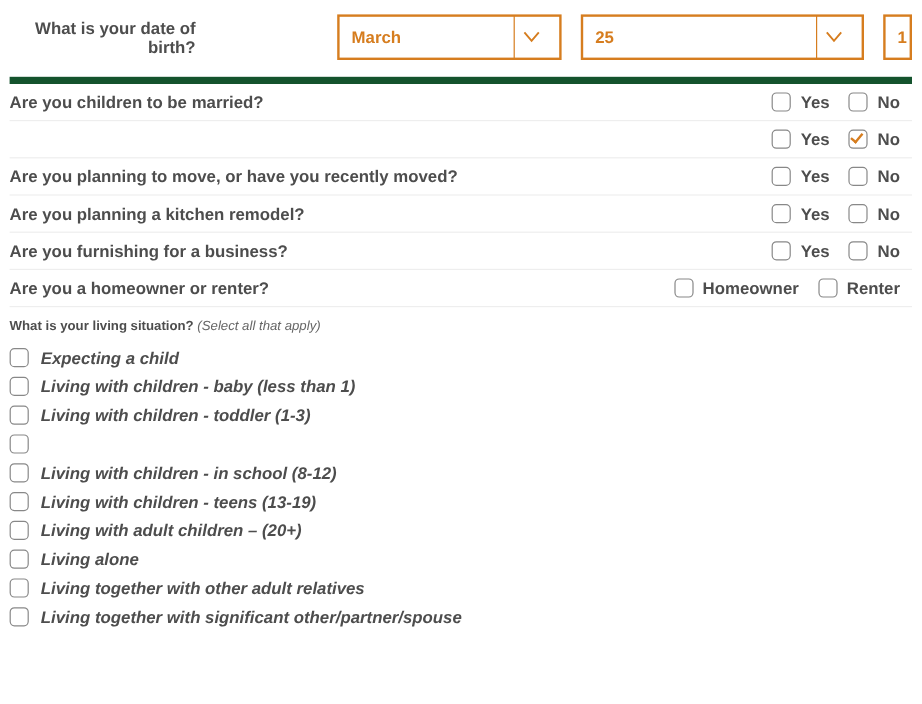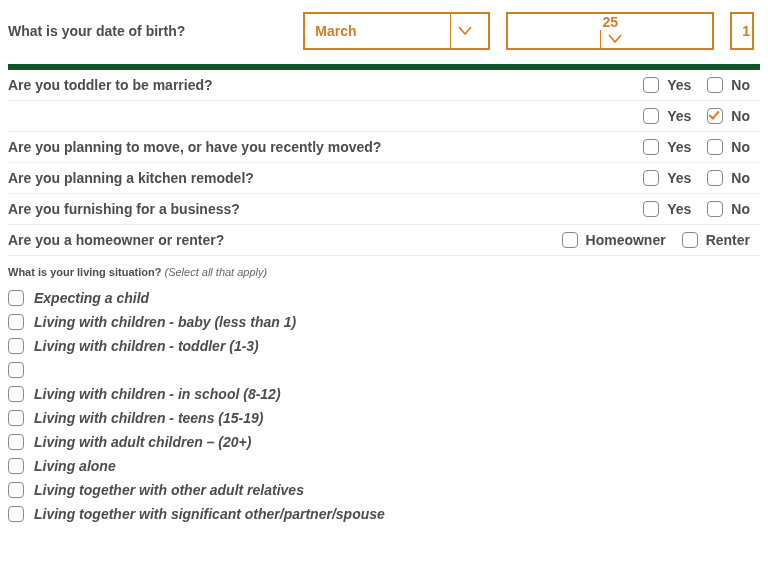--- a/index.html
+++ b/index.html
@@ -81,21 +81,21 @@
   justify-content: space-between;
   color: #d67d1f;
   font-weight: bold;
   padding: 0 10px;
   margin-right: 16px;
   cursor: pointer;
   background: #fff;
 }
 .select:last-child { margin-right: 0; }
 .select-month { width: 187px; }
-.select-day { width: 208px; flex-direction: column; }
+.select-day { width: 236px; }
 .select-year { width: 18px; overflow: hidden; }
 .chev {
   width: 28px;
   height: 36px;
   border-left: 1.5px solid #d67d1f;
   display: flex;
   align-items: center;
   justify-content: center;
   margin-left: 8px;
 }
@@ -148,21 +148,21 @@
       </span>
     </div>
     <div class="select select-year">
       <span>1</span>
     </div>
   </div>
 </div>
 
 <div id="question-rows">
     <div class="row">
-      <div class="question">Are you toddler to be married?</div>
+      <div class="question">Are you children to be married?</div>
       <div class="answers">
         <span class="check"></span>
         <span class="opt-label">Yes</span>
         <span class="check"></span>
         <span class="opt-label">No</span>
       </div>
     </div>
     <div class="row">
       <div class="answers">
         <span class="check"></span>
@@ -229,21 +229,21 @@
       </div>
       <div class="living-item">
         <span class="check"></span>
       </div>
       <div class="living-item">
         <span class="check"></span>
         <span class="lbl">Living with children - in school (8-12)</span>
       </div>
       <div class="living-item">
         <span class="check"></span>
-        <span class="lbl">Living with children - teens (15-19)</span>
+        <span class="lbl">Living with children - teens (13-19)</span>
       </div>
       <div class="living-item">
         <span class="check"></span>
         <span class="lbl">Living with adult children – (20+)</span>
       </div>
       <div class="living-item">
         <span class="check"></span>
         <span class="lbl">Living alone</span>
       </div>
       <div class="living-item">

